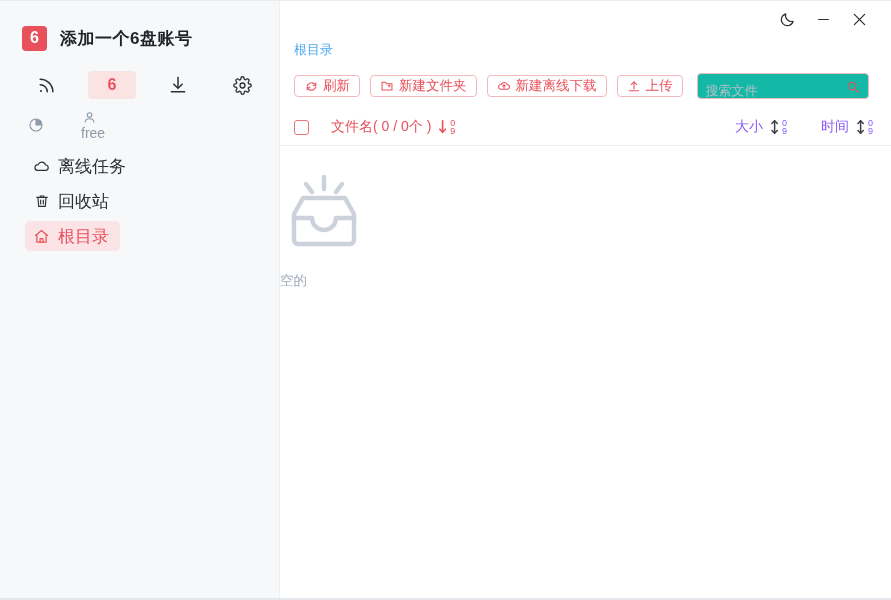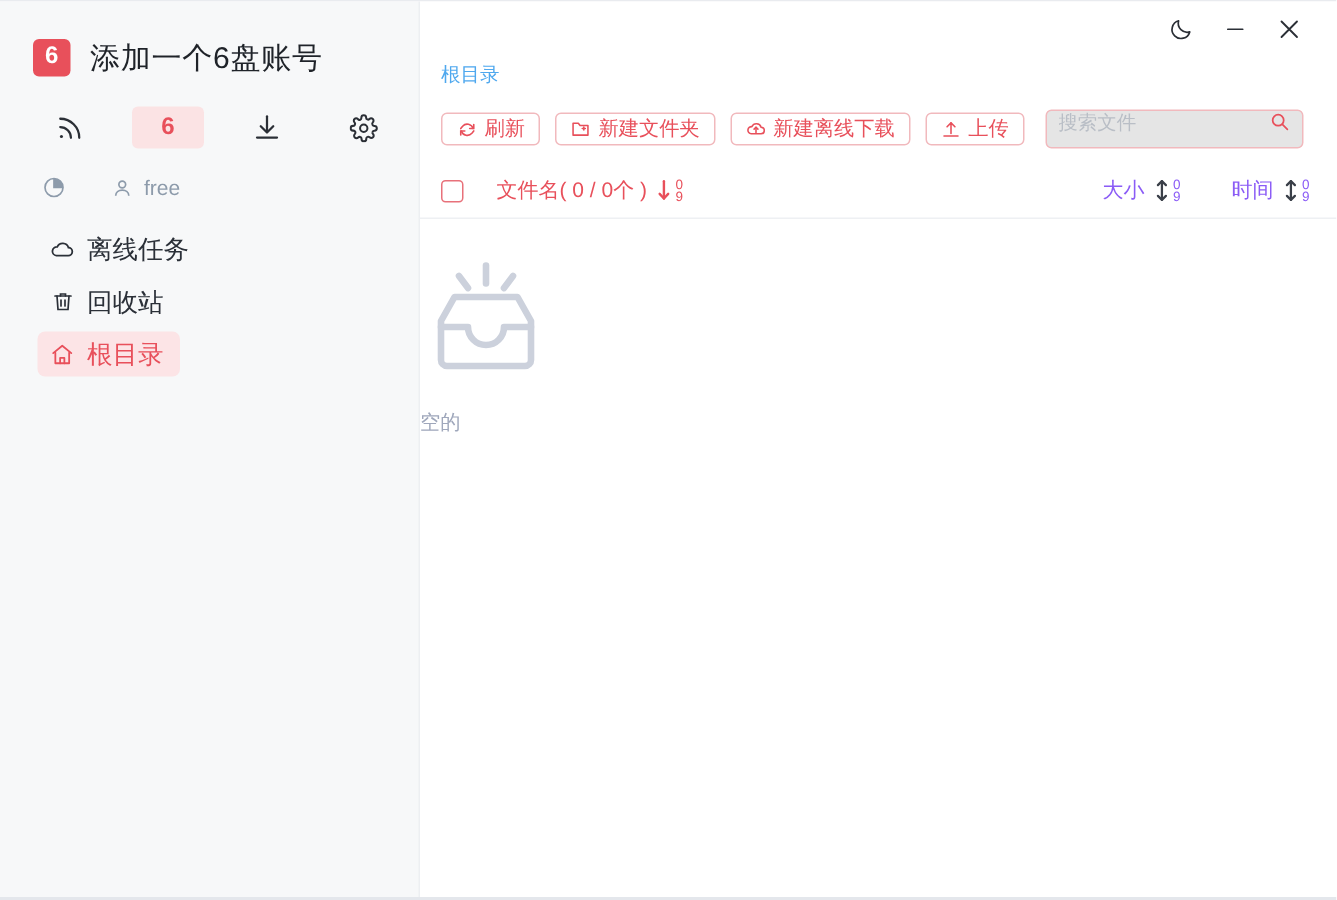--- a/index.html
+++ b/index.html
@@ -40,22 +40,22 @@
     border-radius: 4px;
     font-size: 16px;
     font-weight: 700;
     display: flex;
     align-items: center;
     justify-content: center;
     flex: 0 0 25px;
   }
   .brand-title {
     margin-left: 13px;
-    font-size: 20px;
-    font-weight: 400;
+    font-size: 17px;
+    font-weight: 700;
     color: #1f2329;
     letter-spacing: .5px;
     white-space: nowrap;
   }
 
   .icon-row {
     display: flex;
     align-items: center;
     height: 40px;
     margin-top: 8px;
@@ -83,20 +83,21 @@
     align-items: center;
     height: 32px;
     padding-left: 28px;
     margin-top: 4px;
     color: #8d9bab;
   }
   .plan-pie { width: 16px; height: 16px; display: flex; align-items: center; }
   .plan-user-wrap {
     display: flex; align-items: center;
     margin-left: 30px;
+    flex-direction: column;
   }
   .plan-name {
     font-size: 14px;
     color: #8d9bab;
     margin-left: 7px;
   }
 
   .nav-list { margin-top: 10px; }
   .nav-item {
     display: flex;
@@ -183,23 +184,23 @@
     display: flex; align-items: center; justify-content: center;
     margin-right: 5px;
   }
   .search-box {
     height: 26px;
     flex: 1 1 auto;
     max-width: 172px;
     margin-left: 4px;
     border: 1px solid #f1b9bd;
     border-radius: 4px;
-    background: #e5e5e5;
-    display: flex;
-    align-items: flex-start;
+    background: #14b8a6;
+    display: flex;
+    align-items: flex-end;
     padding: 0 8px;
   }
   .search-input {
     flex: 1 1 auto;
     border: none;
     outline: none;
     background: transparent;
     font-size: 13px;
     color: #444;
     font-family: "Liberation Sans", sans-serif;

